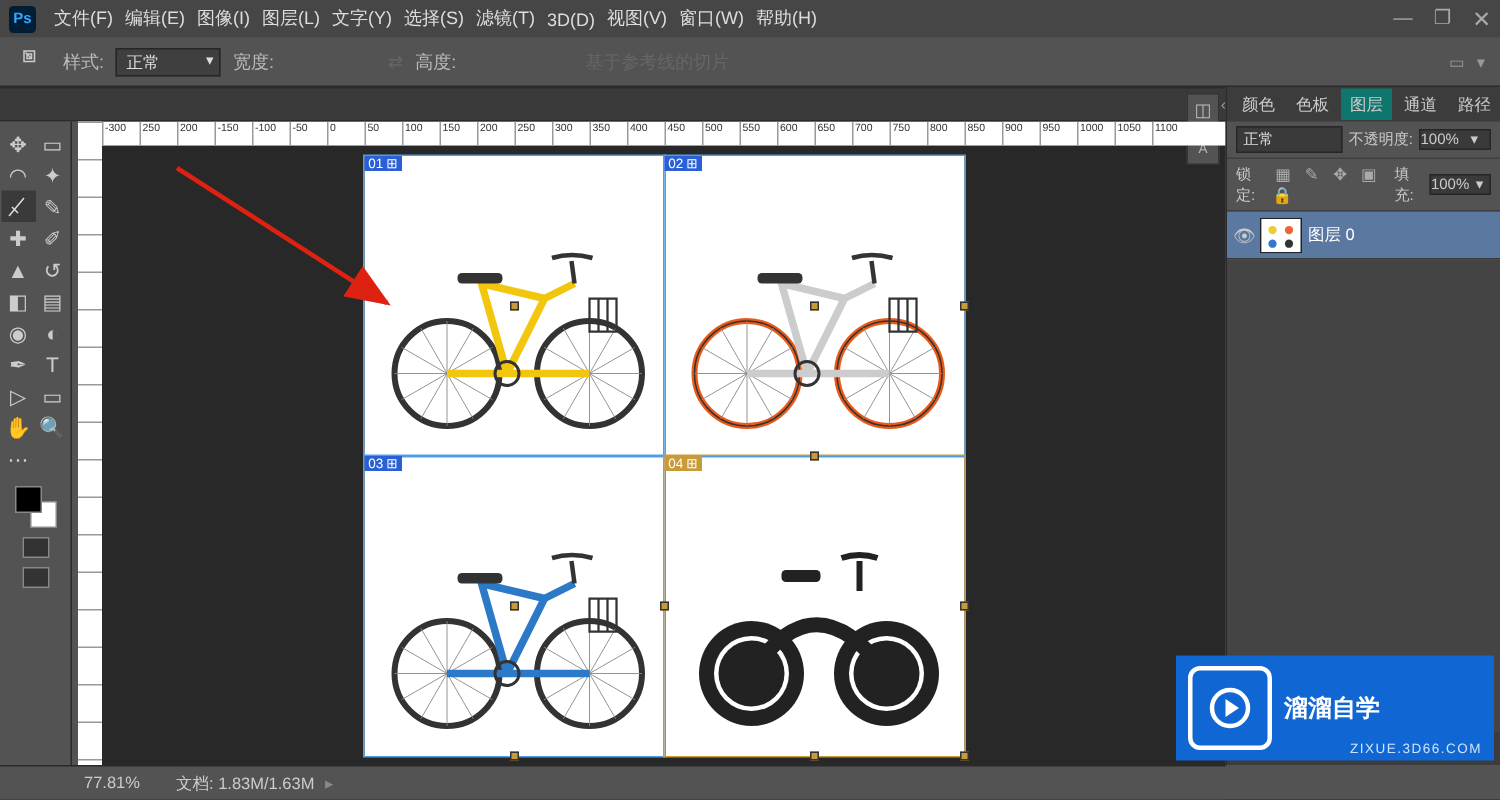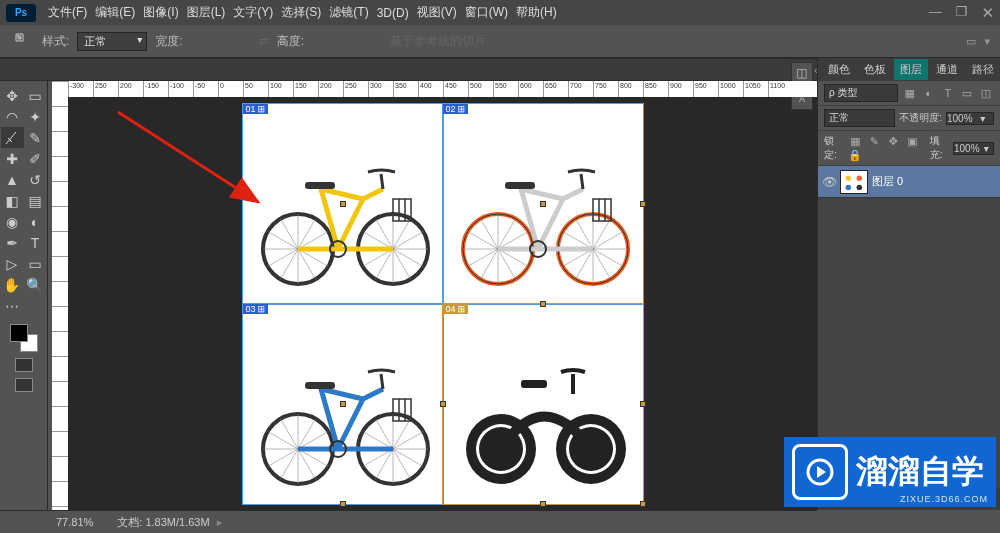--- a/index.html
+++ b/index.html
@@ -1,19 +1,19 @@
 <!DOCTYPE html>
 <html><head>
   <meta charset="utf-8">
   <style>
     * { margin:0; padding:0; box-sizing:border-box; }
     body { width:1000px; height:533px; background:#535353; font-family:"Microsoft YaHei",Arial,sans-serif; font-size:11px; color:#ccc; overflow:hidden; position:relative; }
 
     .topbar { height:25px; background:#464646; display:flex; align-items:center; padding:0 6px; }
-    .ps-logo { width:30px; height:18px; background:#001e36; border-radius:3px; display:flex; align-items:center; justify-content:center; color:#31a8ff; font-weight:bold; font-size:10px; margin-right:8px; }
+    .ps-logo { width:18px; height:18px; background:#001e36; border-radius:3px; display:flex; align-items:center; justify-content:center; color:#31a8ff; font-weight:bold; font-size:10px; margin-right:8px; }
     .menu-item { padding:0 4px; font-size:12px; color:#ddd; }
     .win-btns { margin-left:auto; display:flex; gap:14px; font-size:13px; color:#aaa; }
     .win-btns span:last-child { font-size:15px; }
 
     .optbar { height:33px; background:#535353; border-bottom:1px solid #2a2a2a; display:flex; align-items:center; padding-left:12px; gap:8px; }
     .opticon { width:22px; height:22px; display:flex; align-items:center; justify-content:center; }
     .opt-label { color:#bbb; font-size:12px; }
     .opt-select { background:#3f3f3f; border:1px solid #262626; color:#ddd; font-size:11px; padding:1px 18px 1px 6px; position:relative; width:70px; }
     .opt-select::after { content:"▾"; position:absolute; right:4px; top:1px; font-size:10px; }
     .opt-input { background:transparent; border:none; color:#aaa; width:60px; font-size:11px; }
@@ -75,21 +75,21 @@
     .eye { width:14px; text-align:center; color:#ccc; font-size:12px; }
     .lthumb { width:28px; height:24px; background:#fff; border:1px solid #222; display:flex; }
     .panel-foot { height:22px; background:#3c3c3c; display:flex; align-items:center; justify-content:flex-end; gap:8px; padding:0 6px; }
     .panel-foot span { color:#999; font-size:11px; }
 
     .statusbar { position:absolute; bottom:0; left:0; right:183px; height:23px; background:#535353; border-top:1px solid #2a2a2a; display:flex; align-items:center; padding-left:56px; gap:24px; font-size:11px; color:#ccc; }
 
     .watermark { position:absolute; right:4px; bottom:26px; width:212px; height:70px; background:#1067d3; display:flex; align-items:center; color:#fff; }
     .wm-badge { width:56px; height:56px; border:3px solid #fff; border-radius:8px; margin:0 8px; display:flex; align-items:center; justify-content:center; }
     .wm-badge svg { width:30px; height:30px; }
-    .wm-text { font-size:32px; font-weight:bold; margin-right:6px; }
+    .wm-text { font-size:16px; font-weight:bold; margin-right:6px; }
     .wm-url { position:absolute; bottom:3px; right:8px; font-size:9px; letter-spacing:1px; color:#cfe3ff; }
   </style>
 </head>
 <body>
 
 <div class="topbar">
   <div class="ps-logo">Ps</div>
   <div class="menu-item">文件(F)</div>
   <div class="menu-item">编辑(E)</div>
   <div class="menu-item">图像(I)</div>
@@ -447,30 +447,20 @@
 
 <div class="rightpanel">
   <div class="panel-tabs">
     <div class="ptab">颜色</div>
     <div class="ptab">色板</div>
     <div class="ptab active">图层</div>
     <div class="ptab">通道</div>
     <div class="ptab">路径</div>
   </div>
   <div class="panel-row">
-    <div class="mini-select">ρ 类型</div>
-    <div class="mini-icons">
-      <span>▦</span>
-      <span>◐</span>
-      <span>T</span>
-      <span>▭</span>
-      <span>◫</span>
-    </div>
-  </div>
-  <div class="panel-row">
     <div class="mini-select" style="width:60px;">正常</div>
     <div style="font-size:10px;">不透明度:</div>
     <div class="spin">
         <span>100%</span>
         <span>▾</span>
       </div>
   </div>
   <div class="panel-row">
     <div style="font-size:10px;">锁定:</div>
     <div class="mini-icons">

